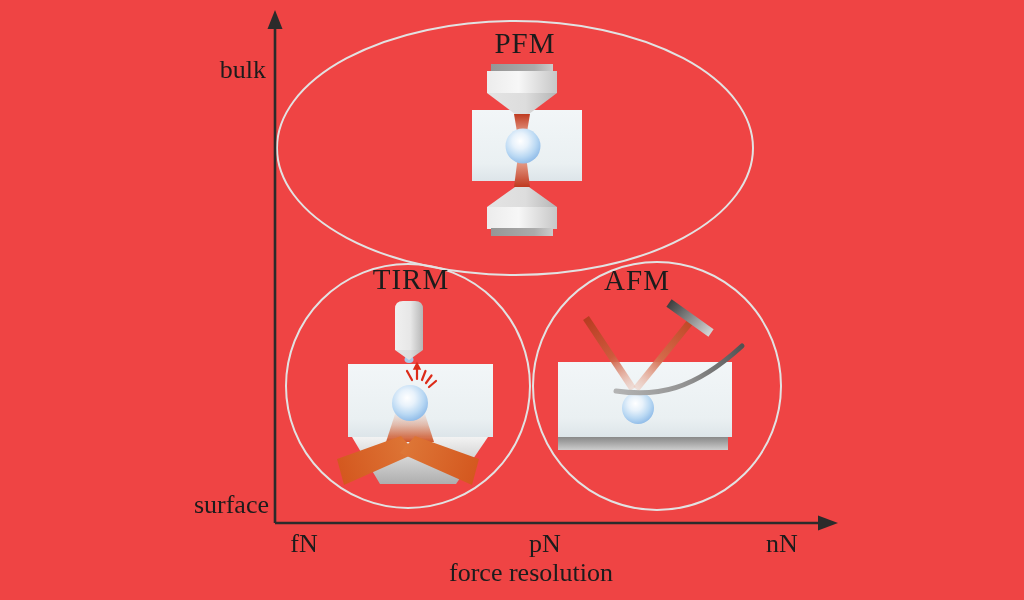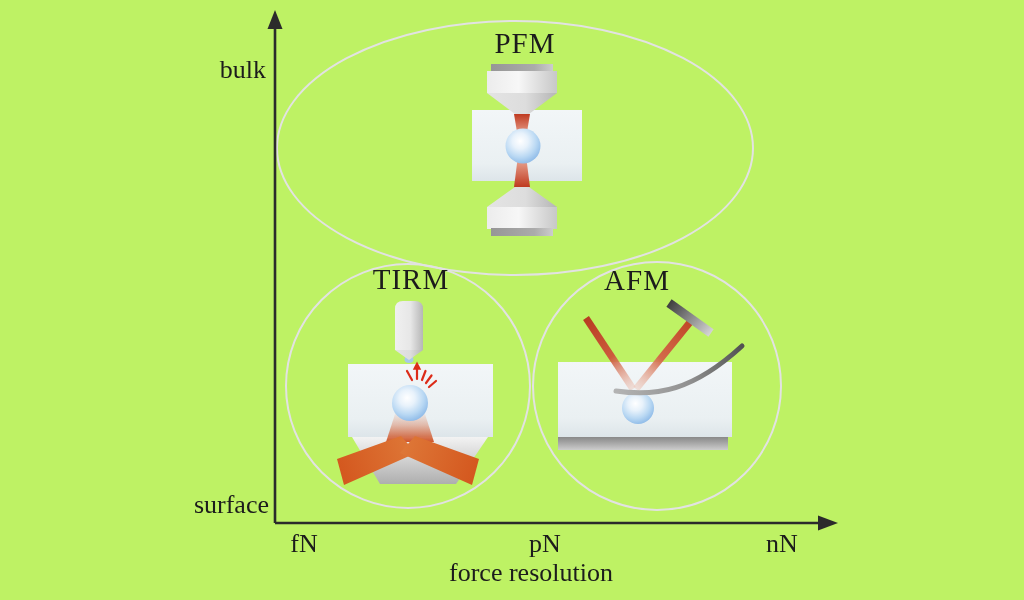--- a/index.html
+++ b/index.html
@@ -1,19 +1,19 @@
 <!DOCTYPE html>
 <html><head>
 <meta charset="utf-8">
 <style>
   html,body{margin:0;padding:0;background:#ffffff;}
   .stage{
     position:relative;
     width:1024px;height:600px;
-    background:#bef264;
+    background:#ef4444;
     overflow:hidden;
     font-family:"Liberation Serif","DejaVu Serif",serif;
   }
   svg{display:block;}
   .outline{fill:none;stroke:#e2e2e2;stroke-width:2;}
   .axisline{stroke:#2b2b2b;stroke-width:2.6;}
   .axishead{fill:#2b2b2b;stroke:none;}
   text{fill:#1c1c1c;font-family:"Liberation Serif","DejaVu Serif",serif;}
   .tech{font-size:29px;letter-spacing:1px;}
   .axis{font-size:26px;}

